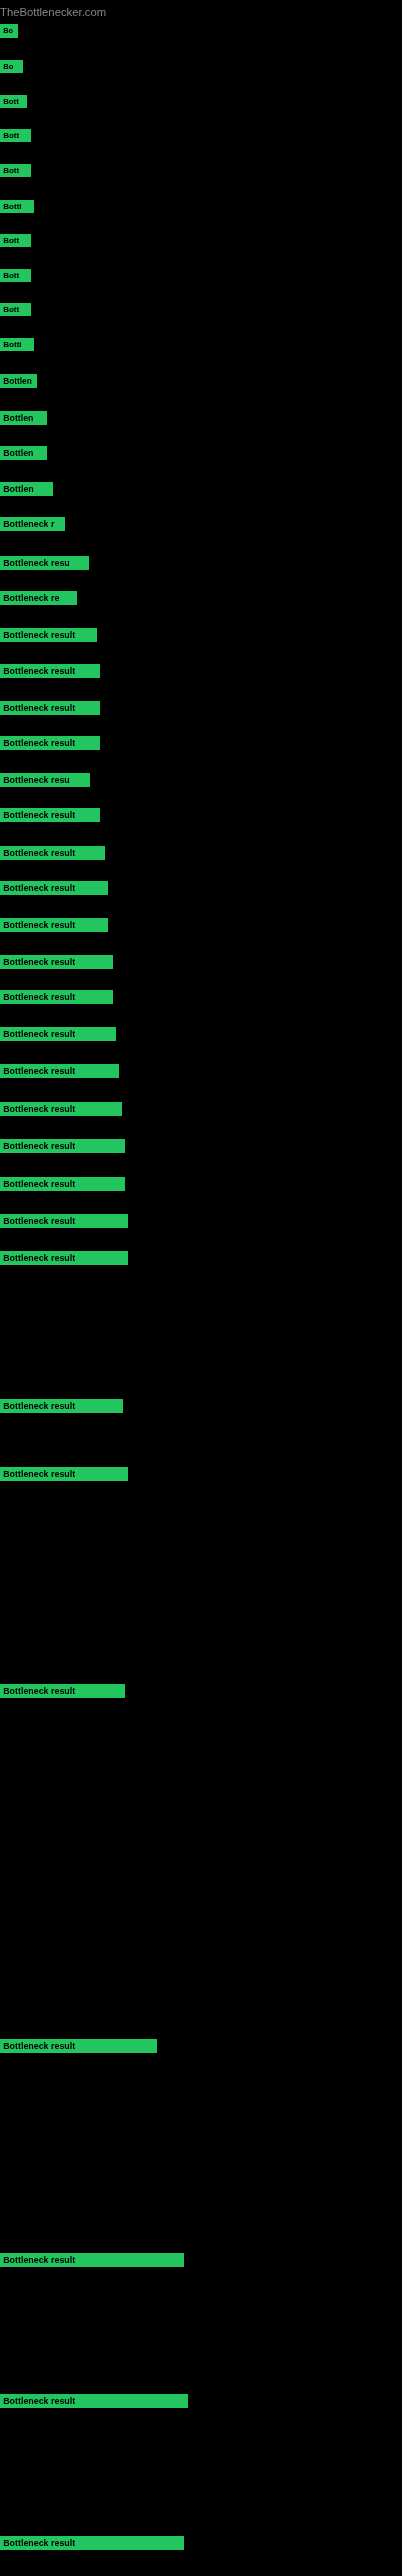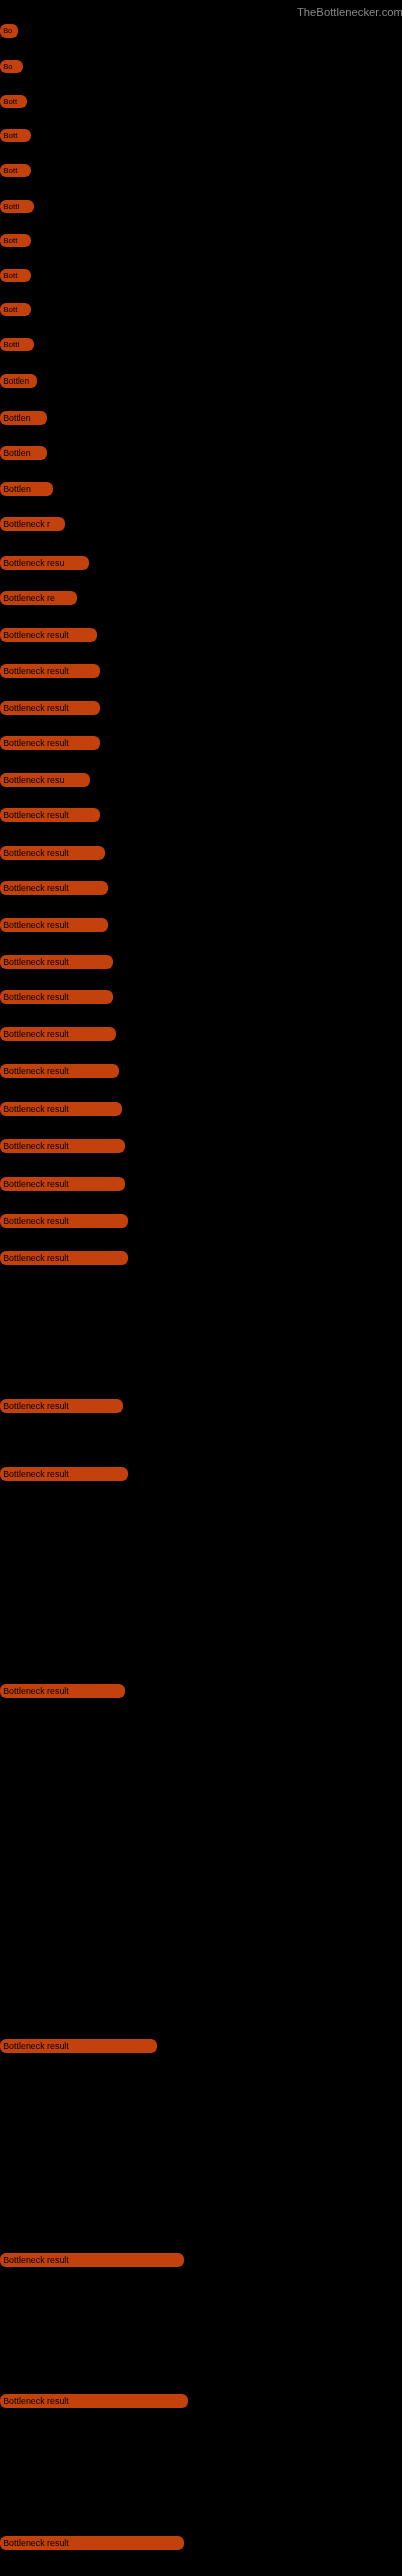--- a/index.html
+++ b/index.html
@@ -10,49 +10,48 @@
     body {
       background-color: #000;
       width: 403px;
       min-height: 2576px;
       font-family: Arial, sans-serif;
       position: relative;
     }
     .site-title {
       color: #888;
       font-size: 11.3px;
-      text-align: right;
+      text-align: left;
       padding: 6.4px 0 3.2px 0;
       position: absolute;
       top: 0;
       left: 0;
       right: 0;
     }
     .items-container {
       position: absolute;
       top: 20px;
       left: 0;
       right: 0;
     }
     .item-row {
       display: flex;
       align-items: center;
       margin-bottom: 1.6px;
       padding: 1.6px 0;
     }
     .bottleneck-label {
-      background-color: #c2410c;
+      background-color: #22c55e;
       color: #000;
       font-size: 8.9px;
-      font-weight: normal;
+      font-weight: bold;
       padding: 2.4px 3.2px;
       white-space: nowrap;
       overflow: hidden;
       display: inline-block;
-      border-radius: 6px;
     }
   </style>
 </head>
 <body>
 
 <div class="site-title">TheBottlenecker.com</div>
 
 <div class="items-container" id="items-container">
 <div class="item-row" style="position: absolute; top: 2.4px; left: 0px;">
       <span class="bottleneck-label" style="width: 17.7px; font-size: 7.3px;">Bo</span>

